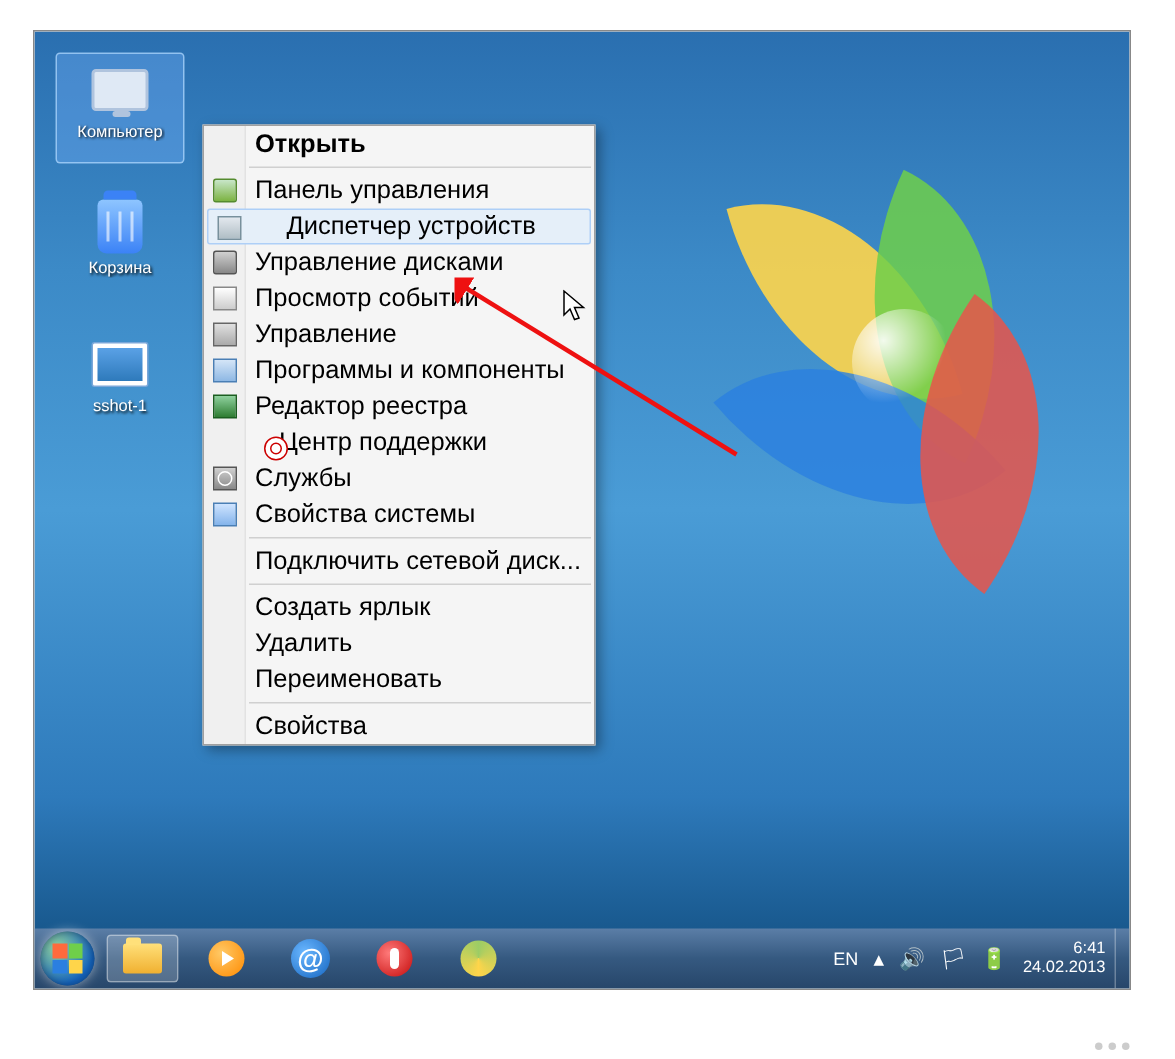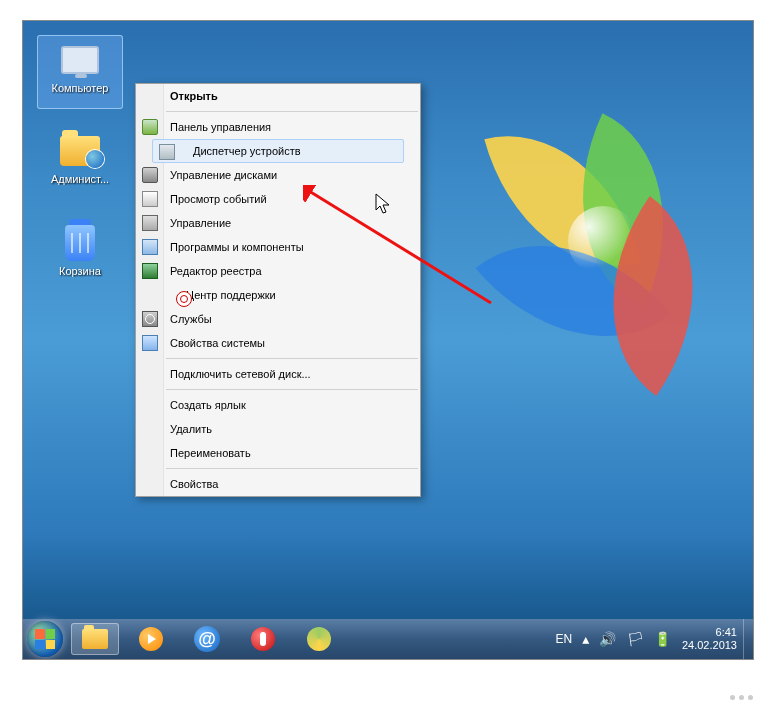--- a/index.html
+++ b/index.html
@@ -23,25 +23,25 @@
 .monitor-icon::after { content:""; position:absolute; left:12px; bottom:-6px; width:12px; height:4px; background:#b0c4de; border-radius:2px; }
 .folder-icon { width:40px; height:30px; background:linear-gradient(#ffe07a,#f0b030); border-radius:3px 3px 4px 4px; position:relative; }
 .folder-icon::before { content:""; position:absolute; left:2px; top:-6px; width:16px; height:8px; background:#ffe07a; border-radius:3px 3px 0 0; }
 .folder-user { position:absolute; right:-4px; bottom:-2px; width:18px; height:18px; border-radius:50%; background:radial-gradient(circle at 35% 35%, #7ec8e3, #1565c0); box-shadow:0 0 0 1px #fff; }
 .bin-icon { width:30px; height:36px; background:linear-gradient(#8ec5ff,#3b82f6); border-radius:4px 4px 6px 6px; position:relative; }
 .bin-icon::before { content:""; position:absolute; left:4px; right:4px; top:-6px; height:6px; background:#3b82f6; border-radius:3px 3px 0 0; }
 .bin-icon::after { content:""; position:absolute; left:6px; top:8px; width:2px; height:20px; background:rgba(255,255,255,.6); box-shadow:8px 0 rgba(255,255,255,.6), 16px 0 rgba(255,255,255,.6); }
 .thumb-icon { width:38px; height:30px; background:#fff; border:1px solid #7aa7d9; border-radius:2px; position:relative; }
 .thumb-icon::after { content:""; position:absolute; inset:3px; background:linear-gradient(#5aa1e6,#2e7abb); }
 
-.context-menu { position:absolute; left:112px; top:62px; width:286px; background:#f5f5f5; border:1px solid #a0a0a0; box-shadow:3px 3px 8px rgba(0,0,0,.35); font-size:11px; color:#000; }
+.context-menu { position:absolute; left:112px; top:62px; width:262px; background:#f5f5f5; border:1px solid #a0a0a0; box-shadow:3px 3px 8px rgba(0,0,0,.35); font-size:17px; color:#000; }
 .cm-gutter { position:absolute; left:0; top:0; bottom:0; width:28px; background:#f0f0f0; border-right:1px solid #e2e2e2; }
 .cm-item { position:relative; height:24px; display:flex; align-items:center; padding-left:34px; padding-right:8px; cursor:default; }
 .cm-item.header { font-weight:bold; }
-.cm-item.hl { background:#e5eff9; border:1px solid #aecff7; border-radius:2px; margin:0 16px; padding-left:40px; }
+.cm-item.hl { background:#e5eff9; border:1px solid #aecff7; border-radius:2px; margin:0 2px; padding-left:52px; }
 .cm-sep { height:1px; background:#d0d0d0; margin:3px 2px 3px 30px; }
 .cm-icon { position:absolute; left:6px; top:4px; width:16px; height:16px; }
 .ci-admin { background:linear-gradient(#cdddee,#96b8dd); border:1px solid #5e85b7; }
 .ci-cp { background:linear-gradient(#c8e6c9,#7cb342); border:1px solid #558b2f; border-radius:2px; }
 .ci-dev { background:linear-gradient(#e3e8ee,#b0bec5); border:1px solid #78909c; }
 .ci-disk { background:linear-gradient(#d0d0d0,#888); border:1px solid #555; border-radius:2px; }
 .ci-event { background:linear-gradient(#fff,#ccc); border:1px solid #888; }
 .ci-mgmt { background:linear-gradient(#e0e0e0,#aaa); border:1px solid #666; }
 .ci-prog { background:linear-gradient(#d4e5f7,#8eb8e4); border:1px solid #4a7fb5; }
 .ci-reg { background:linear-gradient(#8fd19e,#2e7d32); border:1px solid #1b5e20; }
@@ -96,31 +96,29 @@
 
     <div class="desktop-icons" id="dicons">
         <div class="dicon selected">
           <div class="glyph">
             <div class="monitor-icon"></div>
           </div>
           <div class="label">Компьютер</div>
         </div>
         <div class="dicon">
           <div class="glyph">
-            <div class="folder-icon">
-              <div class="folder-user"></div>
-            </div>
-          </div>
-          <div class="label">Админист...</div>
+            <div class="bin-icon"></div>
+          </div>
+          <div class="label">Корзина</div>
         </div>
         <div class="dicon">
           <div class="glyph">
-            <div class="bin-icon"></div>
-          </div>
-          <div class="label">Корзина</div>
+            <div class="thumb-icon"></div>
+          </div>
+          <div class="label">sshot-1</div>
         </div>
       </div>
 
     <div class="context-menu" id="cmenu">
       <div class="cm-gutter"></div>
     <div class="cm-item header">Открыть</div>
         <div class="cm-sep"></div>
         <div class="cm-item">
           <div class="cm-icon ci-cp"></div>
           <span>Панель управления</span>

